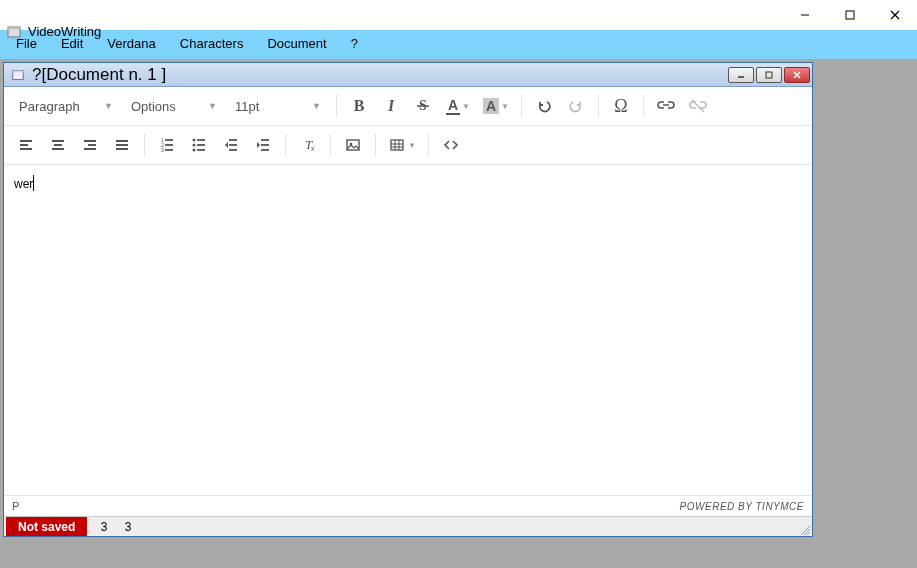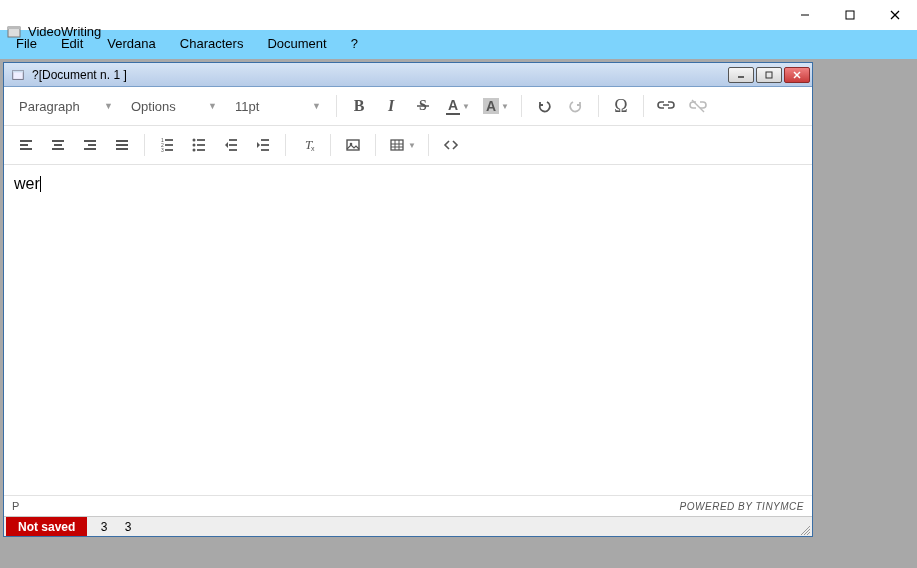--- a/index.html
+++ b/index.html
@@ -64,21 +64,21 @@
     height: 24px;
     background: linear-gradient(to bottom, #d6e4f5, #b7cce8);
     border-bottom: 1px solid #7a9fc9;
     display: flex;
     align-items: center;
     justify-content: space-between;
     padding-left: 6px;
     padding-right: 2px;
   }
   .doc-titlebar-left { display: flex; align-items: center; gap: 6px; }
-  .doc-title { font-size: 12px; color: #000; }
+  .doc-title { font-size: 17px; color: #000; }
   .doc-controls { display: flex; gap: 2px; }
   .doc-btn {
     width: 26px; height: 16px;
     border: 1px solid #555;
     border-radius: 2px;
     background: linear-gradient(to bottom, #f6f6f6, #d8d8d8);
     display: flex; align-items: center; justify-content: center;
     font-size: 9px;
     line-height: 1;
   }
@@ -139,21 +139,21 @@
     display: inline-block;
     background: #c8c8c8;
     padding: 0 3px;
     font-weight: 600;
     font-size: 14px;
   }
   .editor-body {
     flex: 1;
     padding: 10px 10px;
     font-family: Verdana, sans-serif;
-    font-size: 16px;
+    font-size: 12px;
     color: #000;
     position: relative;
     overflow: auto;
   }
   .editor-body .cursor {
     display: inline-block;
     width: 1px;
     height: 16px;
     background: #000;
     vertical-align: text-bottom;

